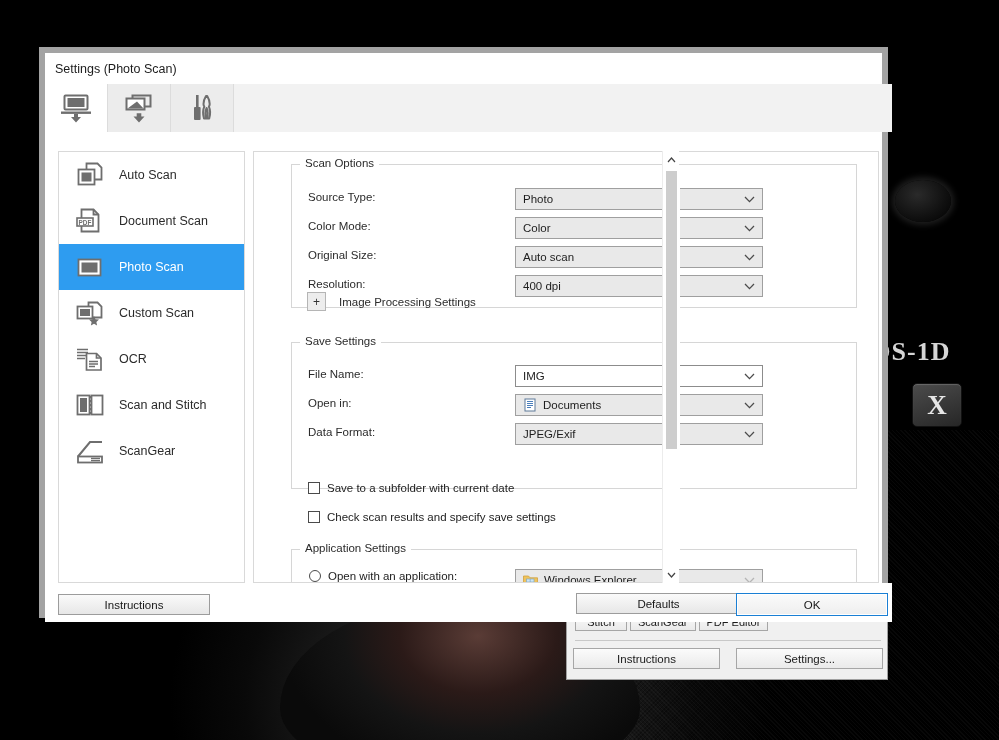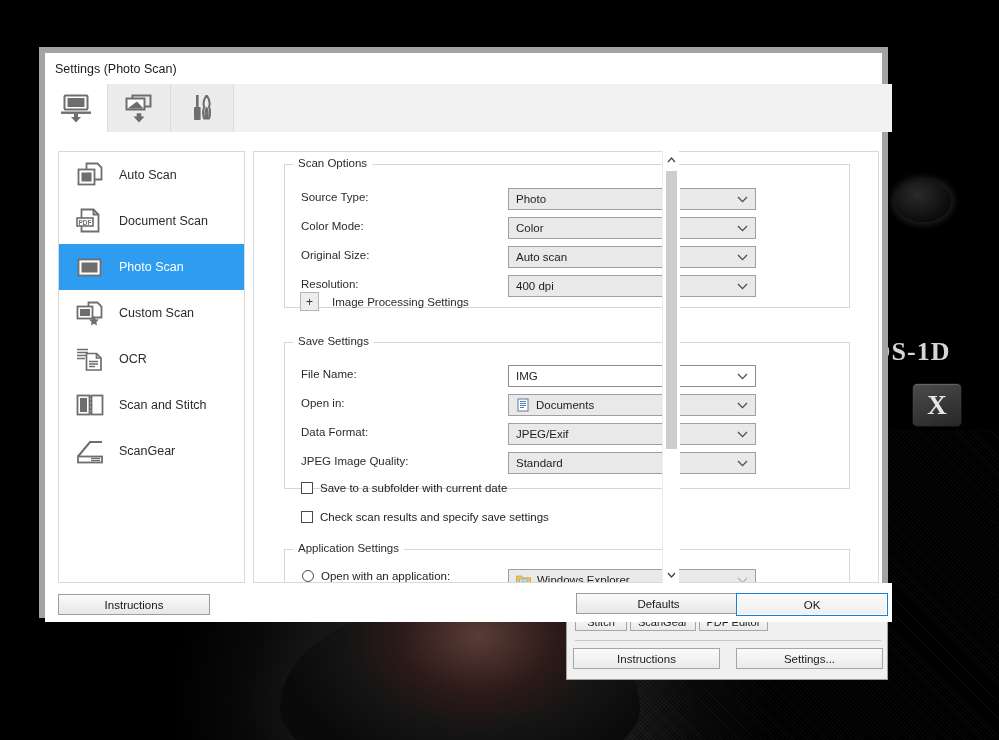--- a/index.html
+++ b/index.html
@@ -233,21 +233,21 @@
     left: 208px; top: 19px;
     width: 626px;
     height: 432px;
     background: #ffffff;
     border: 1px solid #d9d9d9;
     box-sizing: border-box;
     overflow: hidden;
   }
   .content-inner {
     position: absolute;
-    left: 8px; top: 0;
+    left: 15px; top: 0;
     width: 608px;
     height: 432px;
   }
 
   
   .group {
     position: absolute;
     border: 1px solid #d6d6d6;
     box-sizing: border-box;
     background: #ffffff;
@@ -678,31 +678,20 @@
               <div class="combo">
                 <span>JPEG/Exif</span>
                 <span class="chev">
                   <svg width="11" height="7" viewBox="0 0 11 7">
                       <path d="M1 1 L5.5 5.6 L10 1" fill="none" stroke="#4c4c4c" stroke-width="1.3"></path>
                     </svg>
                 </span>
               </div>
             </div>
 
-            <div class="field-row" style="top:109px;">
-              <span class="field-label">JPEG Image Quality:</span>
-              <div class="combo">
-                <span>Standard</span>
-                <span class="chev">
-                  <svg width="11" height="7" viewBox="0 0 11 7">
-                      <path d="M1 1 L5.5 5.6 L10 1" fill="none" stroke="#4c4c4c" stroke-width="1.3"></path>
-                    </svg>
-                </span>
-              </div>
-            </div>
           </div>
 
           <div class="checkrow" style="left:39px; top:330px;">
             <span class="cbox"></span>
             <span class="ck-label">Save to a subfolder with current date</span>
           </div>
 
           <div class="checkrow" style="left:39px; top:359px;">
             <span class="cbox"></span>
             <span class="ck-label">Check scan results and specify save settings</span>

